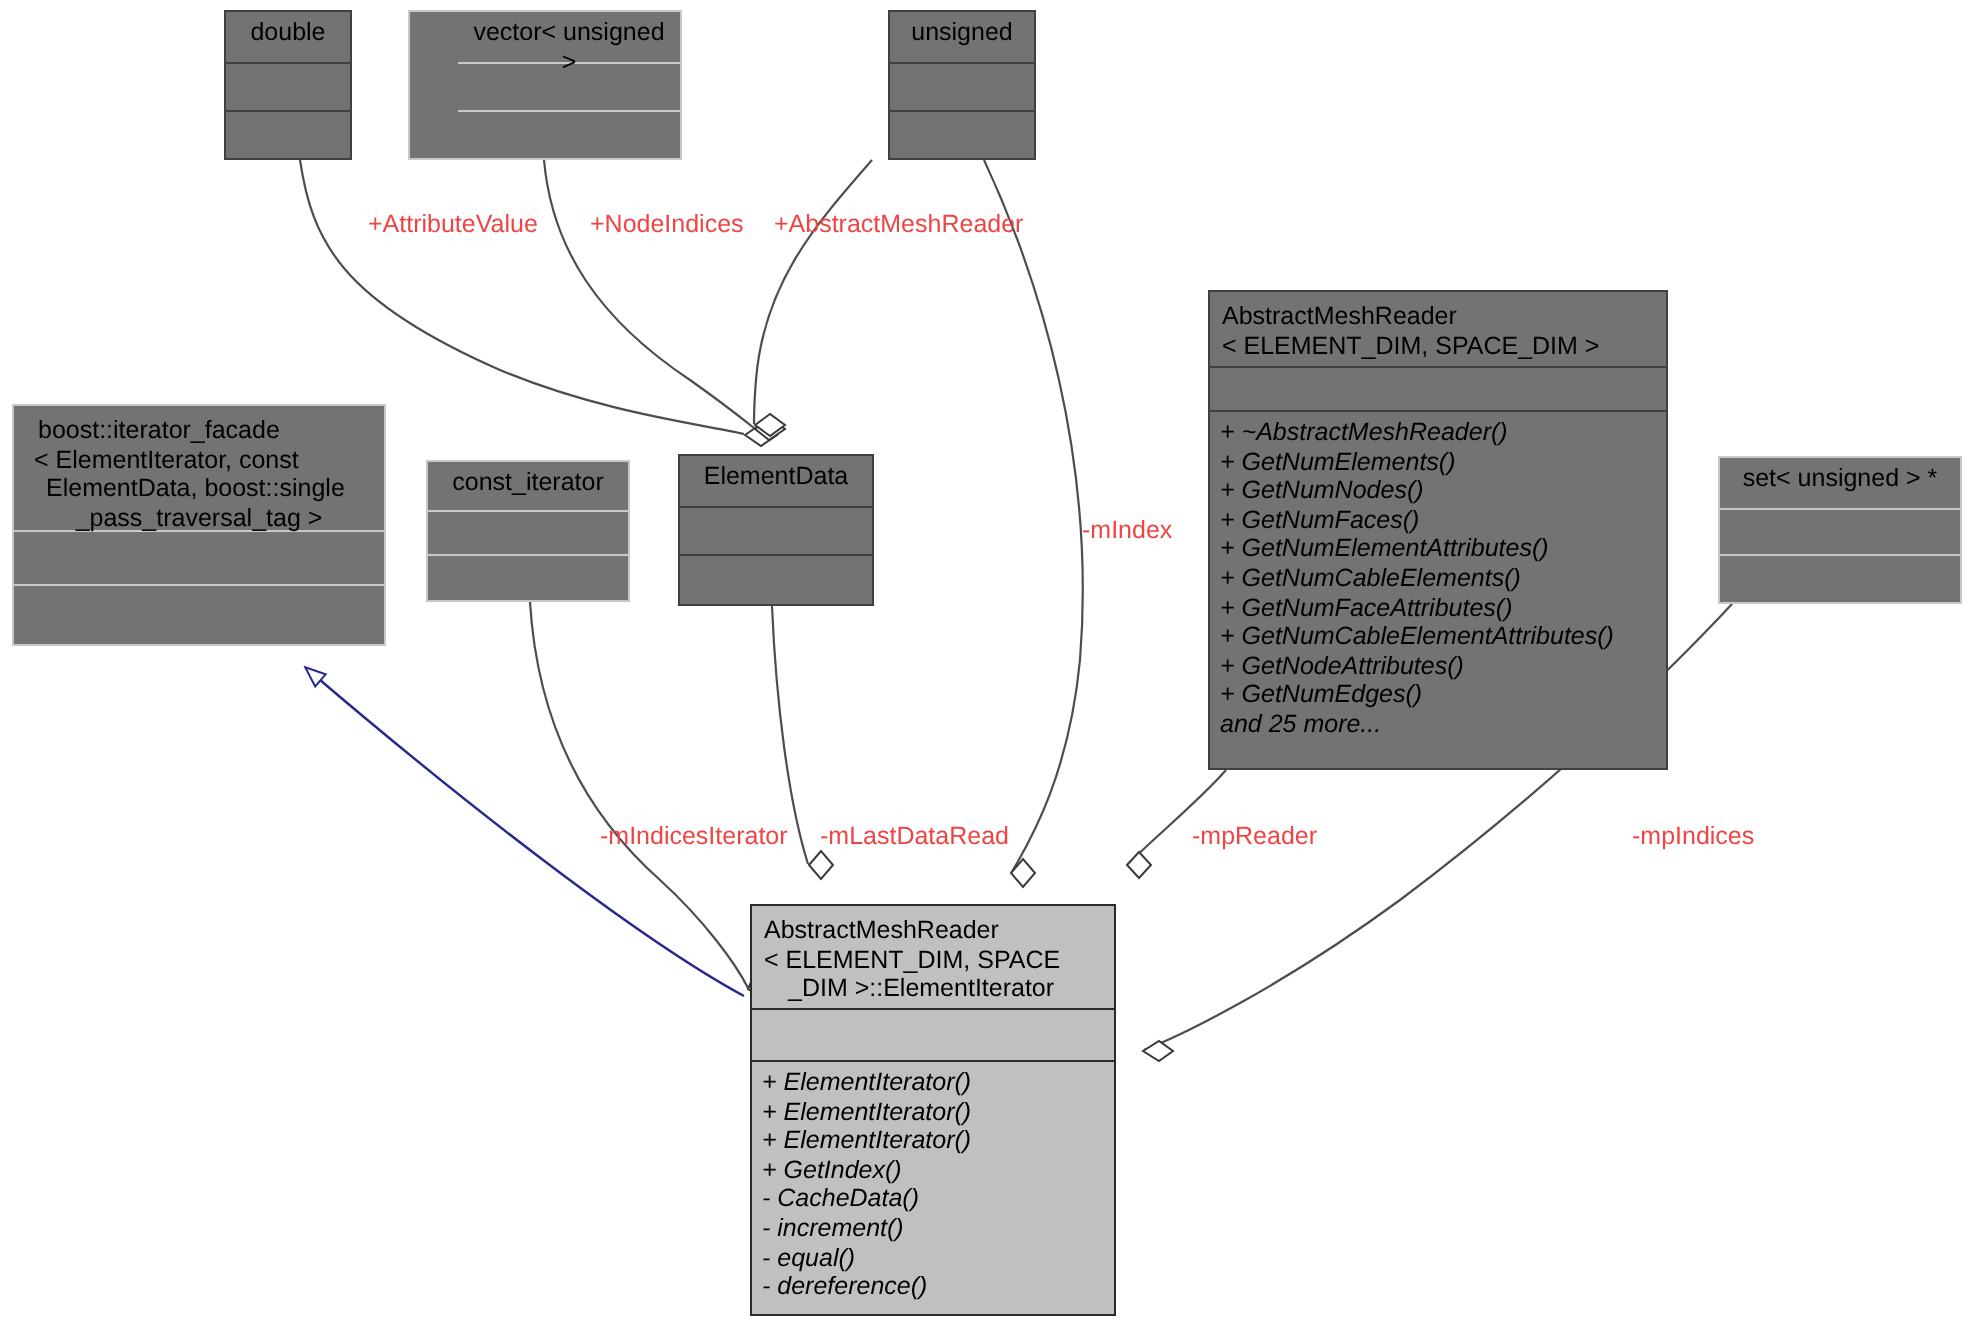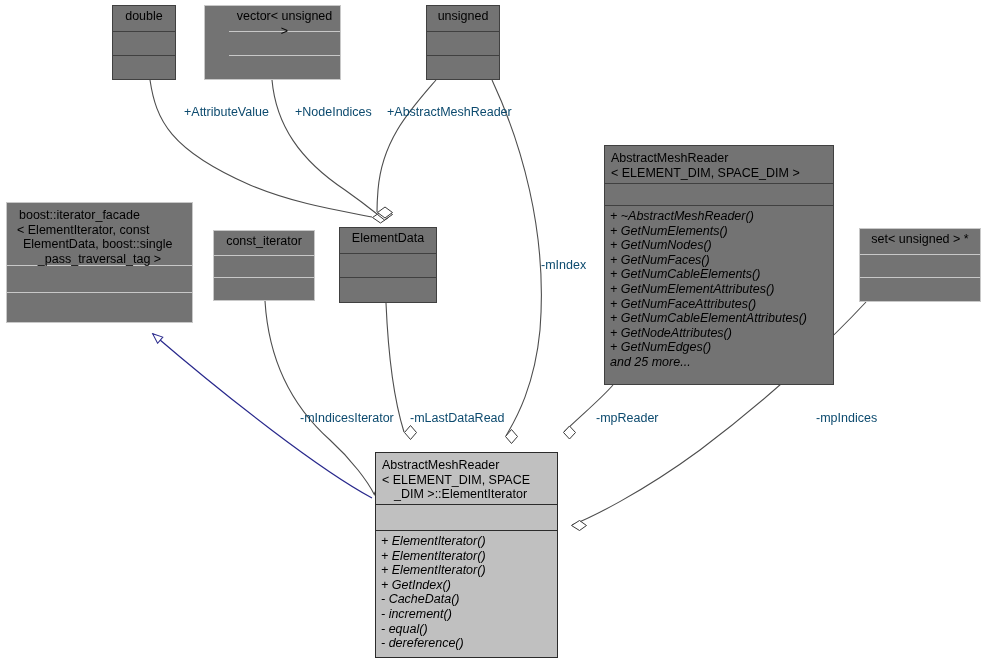--- a/index.html
+++ b/index.html
@@ -69,21 +69,21 @@
     white-space: nowrap;
   }
   .title-left {
     text-align: left !important;
     padding-left: 6px !important;
   }
   .edge-label {
     position: absolute;
     font-size: 12.5px;
     line-height: 14px;
-    color: #0c4a6e;
+    color: #ef4444;
     white-space: nowrap;
   }
 </style>
 </head>
 <body>
 
 <div id="diagram-root">
 
   <svg id="edges" viewBox="0 0 988 667">
     <defs>
@@ -142,21 +142,21 @@
     <div class="sect attrs" style="height:24px;"></div>
     <div class="sect ops" style="flex:1;"></div>
   </div>
 
   <div class="umlbox light" style="left:204px; top:5px; width:137px; height:75px;padding-left:24px;">
     <div class="sect title" style="height:26px;">vector&lt; unsigned &gt;</div>
     <div class="sect attrs" style="height:24px;"></div>
     <div class="sect ops" style="flex:1;"></div>
   </div>
 
-  <div class="umlbox" style="left:426px; top:5px; width:74px; height:75px;">
+  <div class="umlbox" style="left:444px; top:5px; width:74px; height:75px;">
     <div class="sect title" style="height:26px;">unsigned</div>
     <div class="sect attrs" style="height:24px;"></div>
     <div class="sect ops" style="flex:1;"></div>
   </div>
 
   <div class="umlbox light" style="left:6px; top:202px; width:187px; height:121px;">
     <div class="sect title" style="height:63px; padding-top:5px;">
       <div style="text-align:left; padding-left:8px;">boost::iterator_facade</div>
       <div style="text-align:left; padding-left:6px;">&lt; ElementIterator, const</div>
       <div style="text-align:left; padding-left:12px;">ElementData, boost::single</div>
@@ -182,22 +182,22 @@
     <div class="sect title title-left" style="height:38px; padding-top:5px;">
       <div>AbstractMeshReader</div>
       <div>&lt; ELEMENT_DIM, SPACE_DIM &gt;</div>
     </div>
     <div class="sect attrs" style="height:22px;"></div>
     <div class="sect ops" style="flex:1;">
       <div class="op">+ ~AbstractMeshReader()</div>
       <div class="op">+ GetNumElements()</div>
       <div class="op">+ GetNumNodes()</div>
       <div class="op">+ GetNumFaces()</div>
+      <div class="op">+ GetNumElementAttributes()</div>
       <div class="op">+ GetNumCableElements()</div>
-      <div class="op">+ GetNumElementAttributes()</div>
       <div class="op">+ GetNumFaceAttributes()</div>
       <div class="op">+ GetNumCableElementAttributes()</div>
       <div class="op">+ GetNodeAttributes()</div>
       <div class="op">+ GetNumEdges()</div>
       <div class="op">and 25 more...</div>
     </div>
   </div>
 
   <div class="umlbox light" style="left:859px; top:228px; width:122px; height:74px;">
     <div class="sect title" style="height:26px;">set&lt; unsigned &gt; *</div>

